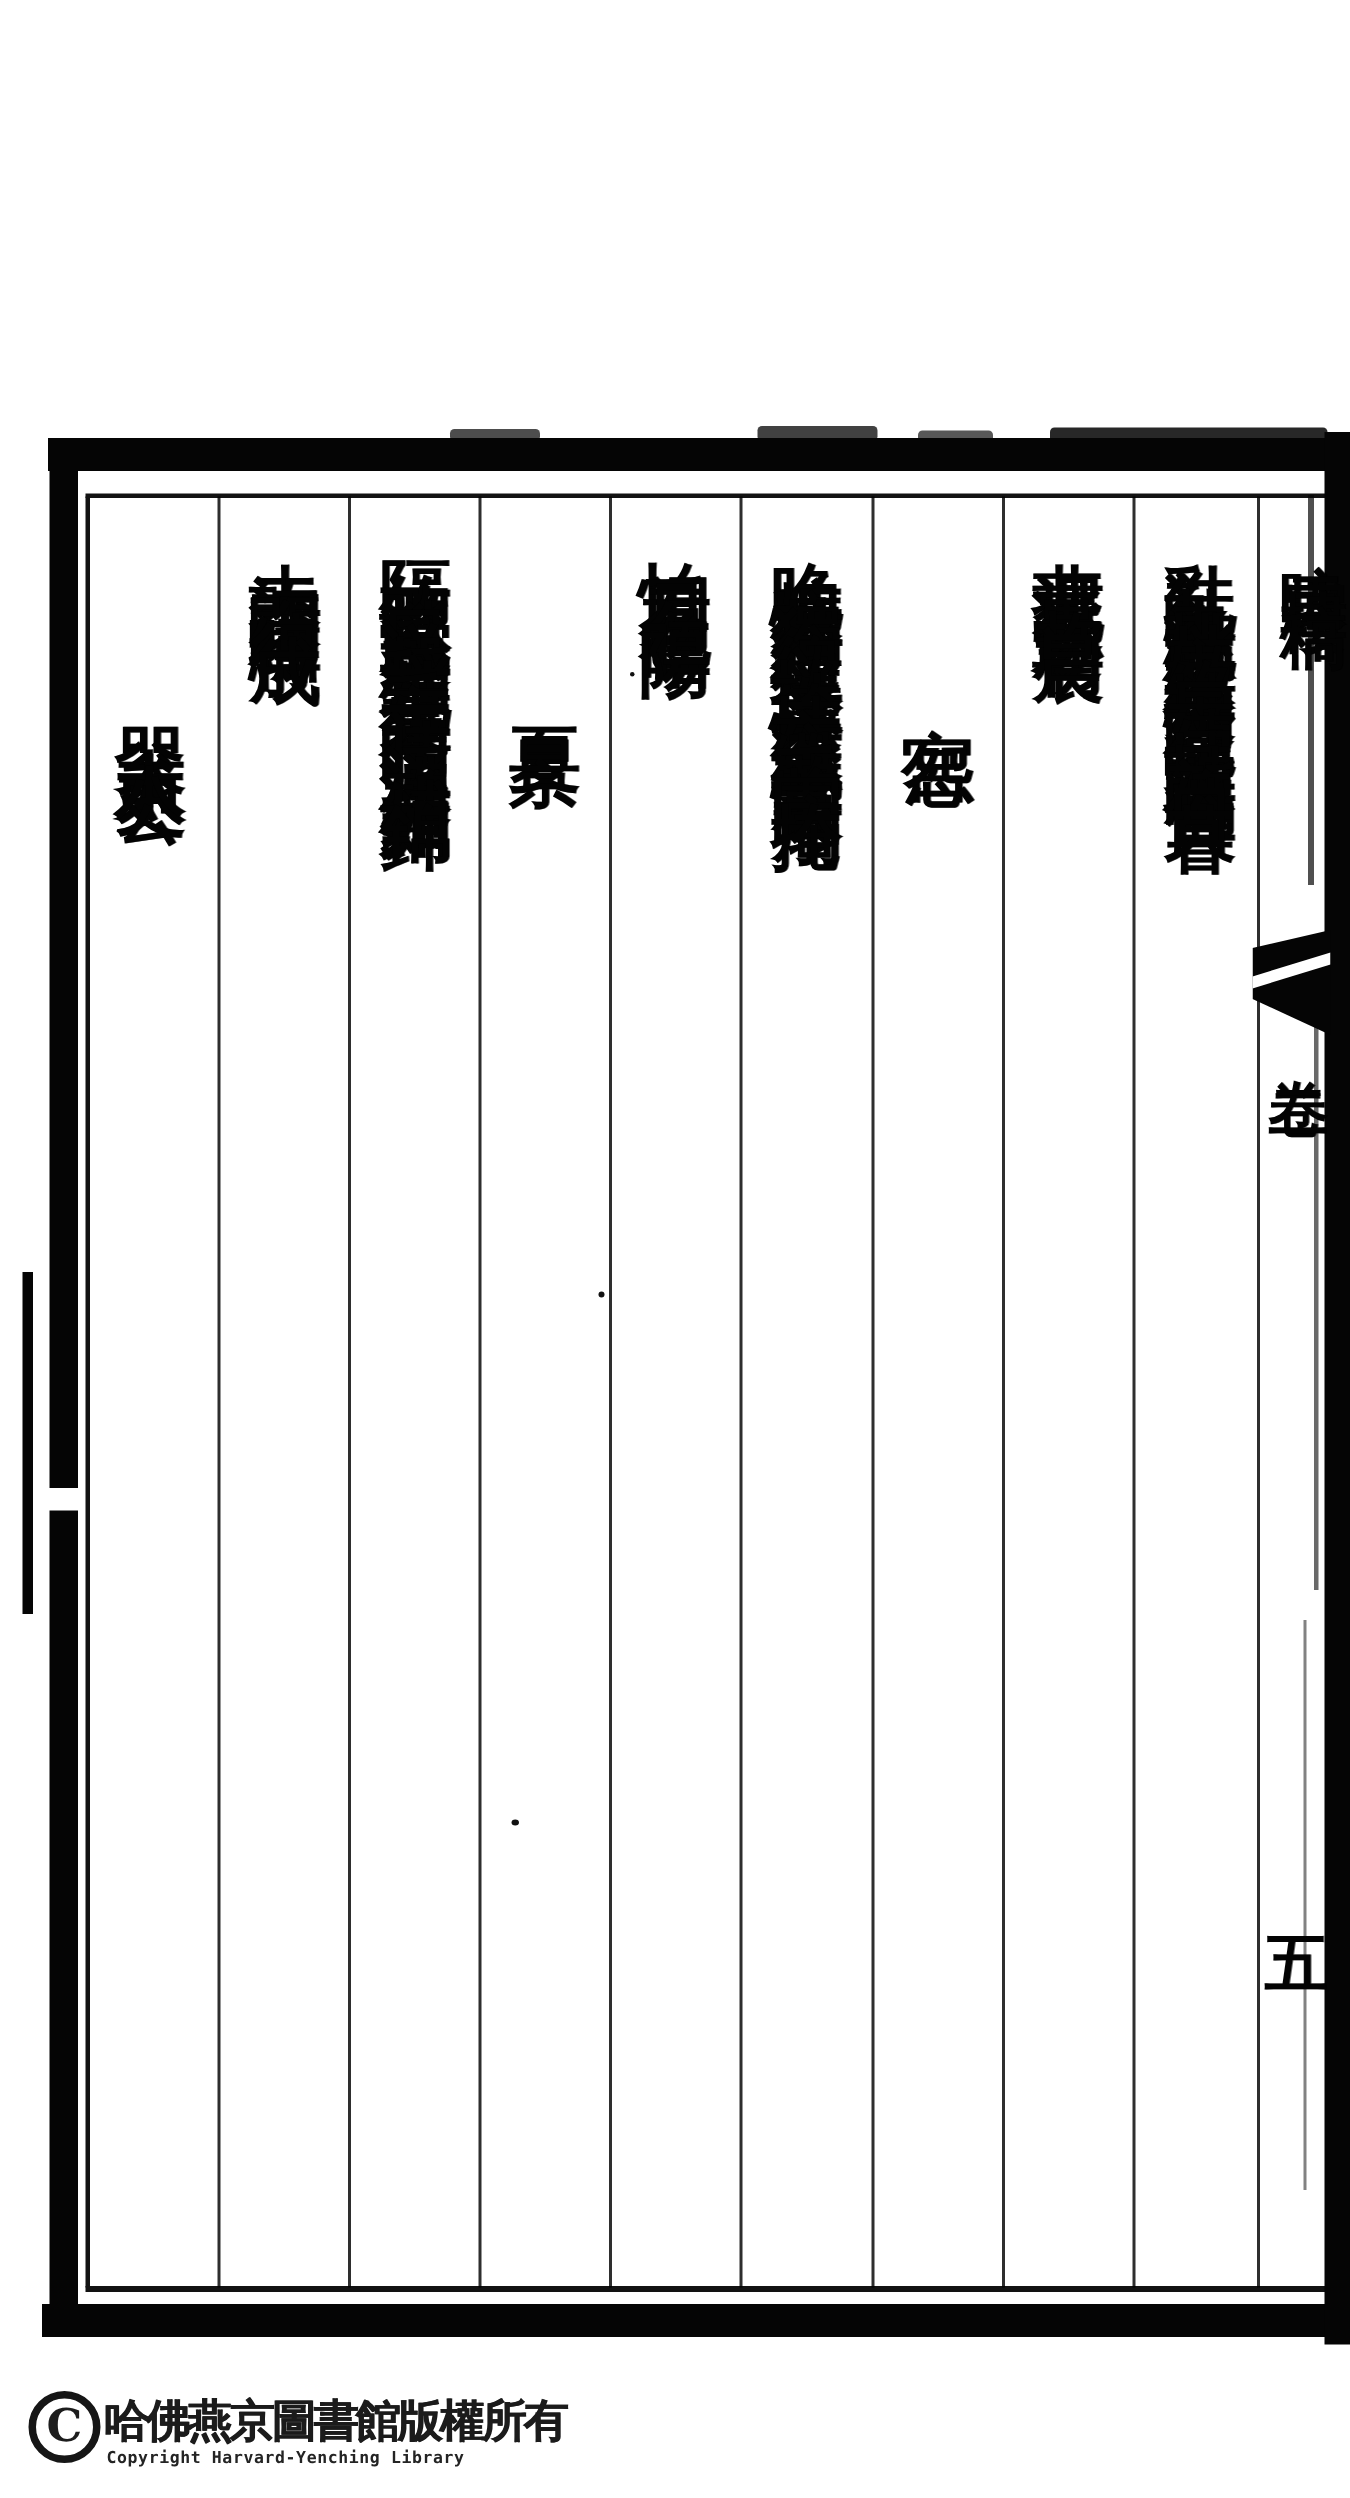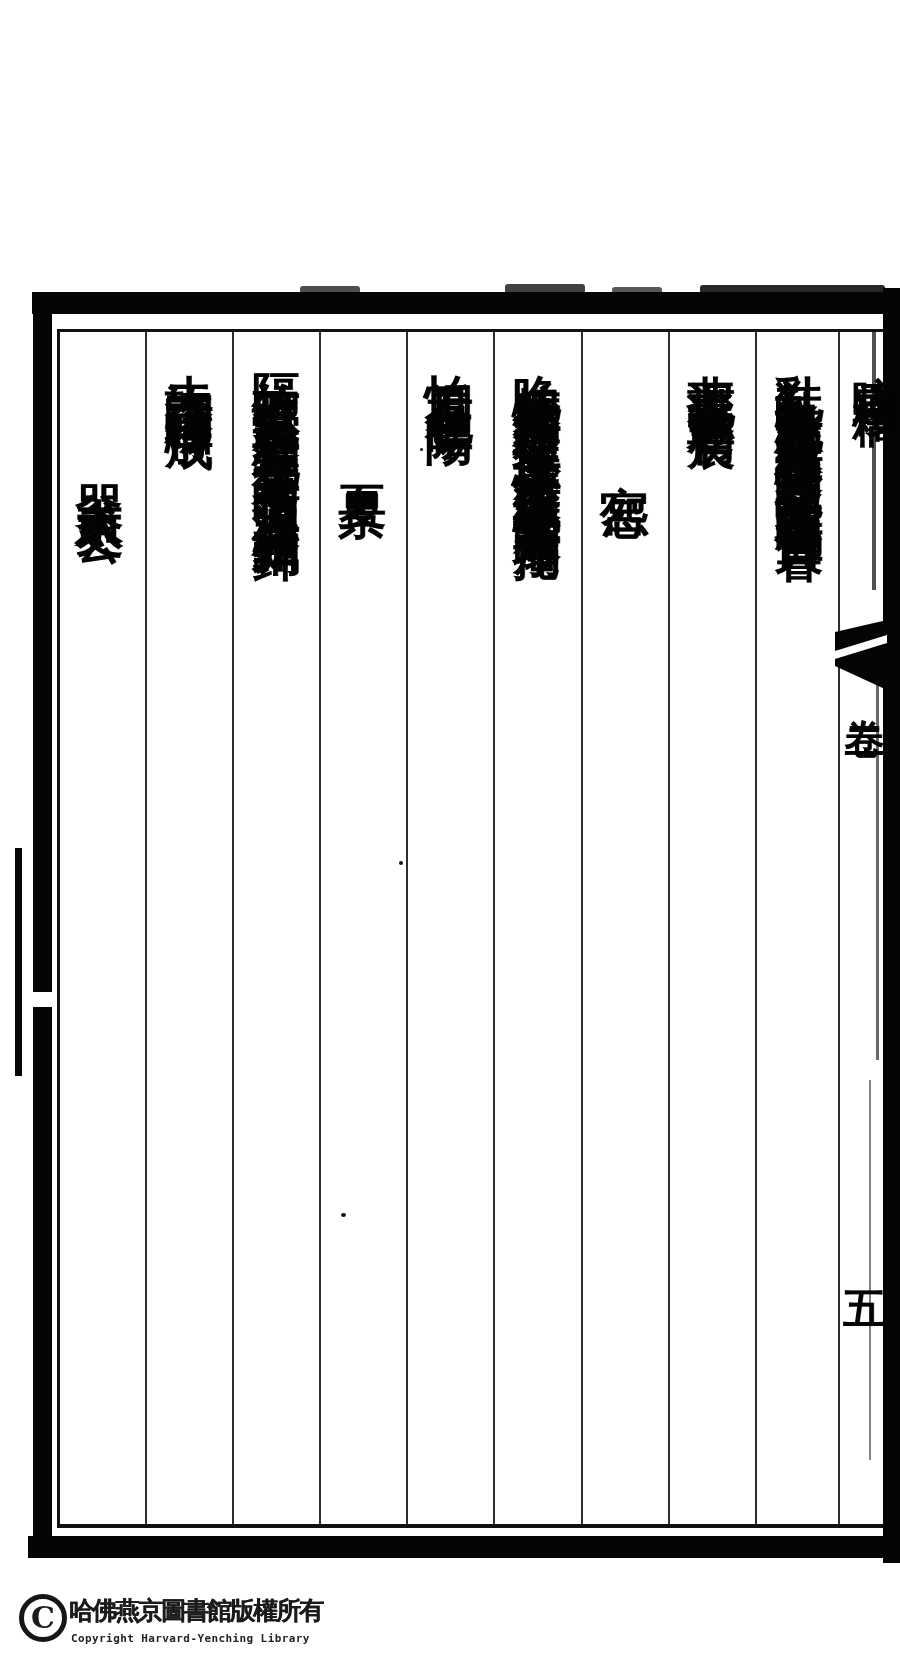--- a/index.html
+++ b/index.html
@@ -22,21 +22,21 @@
   .spine-title{left:853px;top:340px;font-size:44px;letter-spacing:9px;}
   .spine-volume{left:845px;top:688px;font-size:40px;letter-spacing:10px;}
   .spine-folio{left:843px;top:1258px;font-size:42px;letter-spacing:0;}
   
   .rule{position:absolute;top:331px;height:1194px;width:2px;background:#000;opacity:.82;}
   
   .stamp{position:absolute;left:15px;top:1588px;width:330px;height:72px;color:#1d1d1d;}
   .cmark{position:absolute;left:4px;top:6px;width:38px;height:38px;border:5px solid #161616;
          border-radius:50%;text-align:center;font-size:30px;line-height:38px;font-weight:700;
          font-family:"DejaVu Serif",serif;}
-  .stamp-zh{position:absolute;left:54px;top:6px;font-size:25px;font-weight:700;letter-spacing:-2px;
+  .stamp-zh{position:absolute;left:54px;top:6px;font-size:30px;font-weight:700;letter-spacing:-2px;
             color:#1b1b1b;text-shadow:0.5px 0 0 #1b1b1b;white-space:nowrap;}
   .stamp-en{position:absolute;left:56px;top:44px;font-size:11px;font-weight:700;letter-spacing:.4px;
             font-family:"DejaVu Sans Mono","Liberation Mono",monospace;color:#242424;white-space:nowrap;}
   .speck{position:absolute;background:#111;border-radius:50%;}
 </style>
 </head>
 <body>
 
 <div class="canvas">
 

